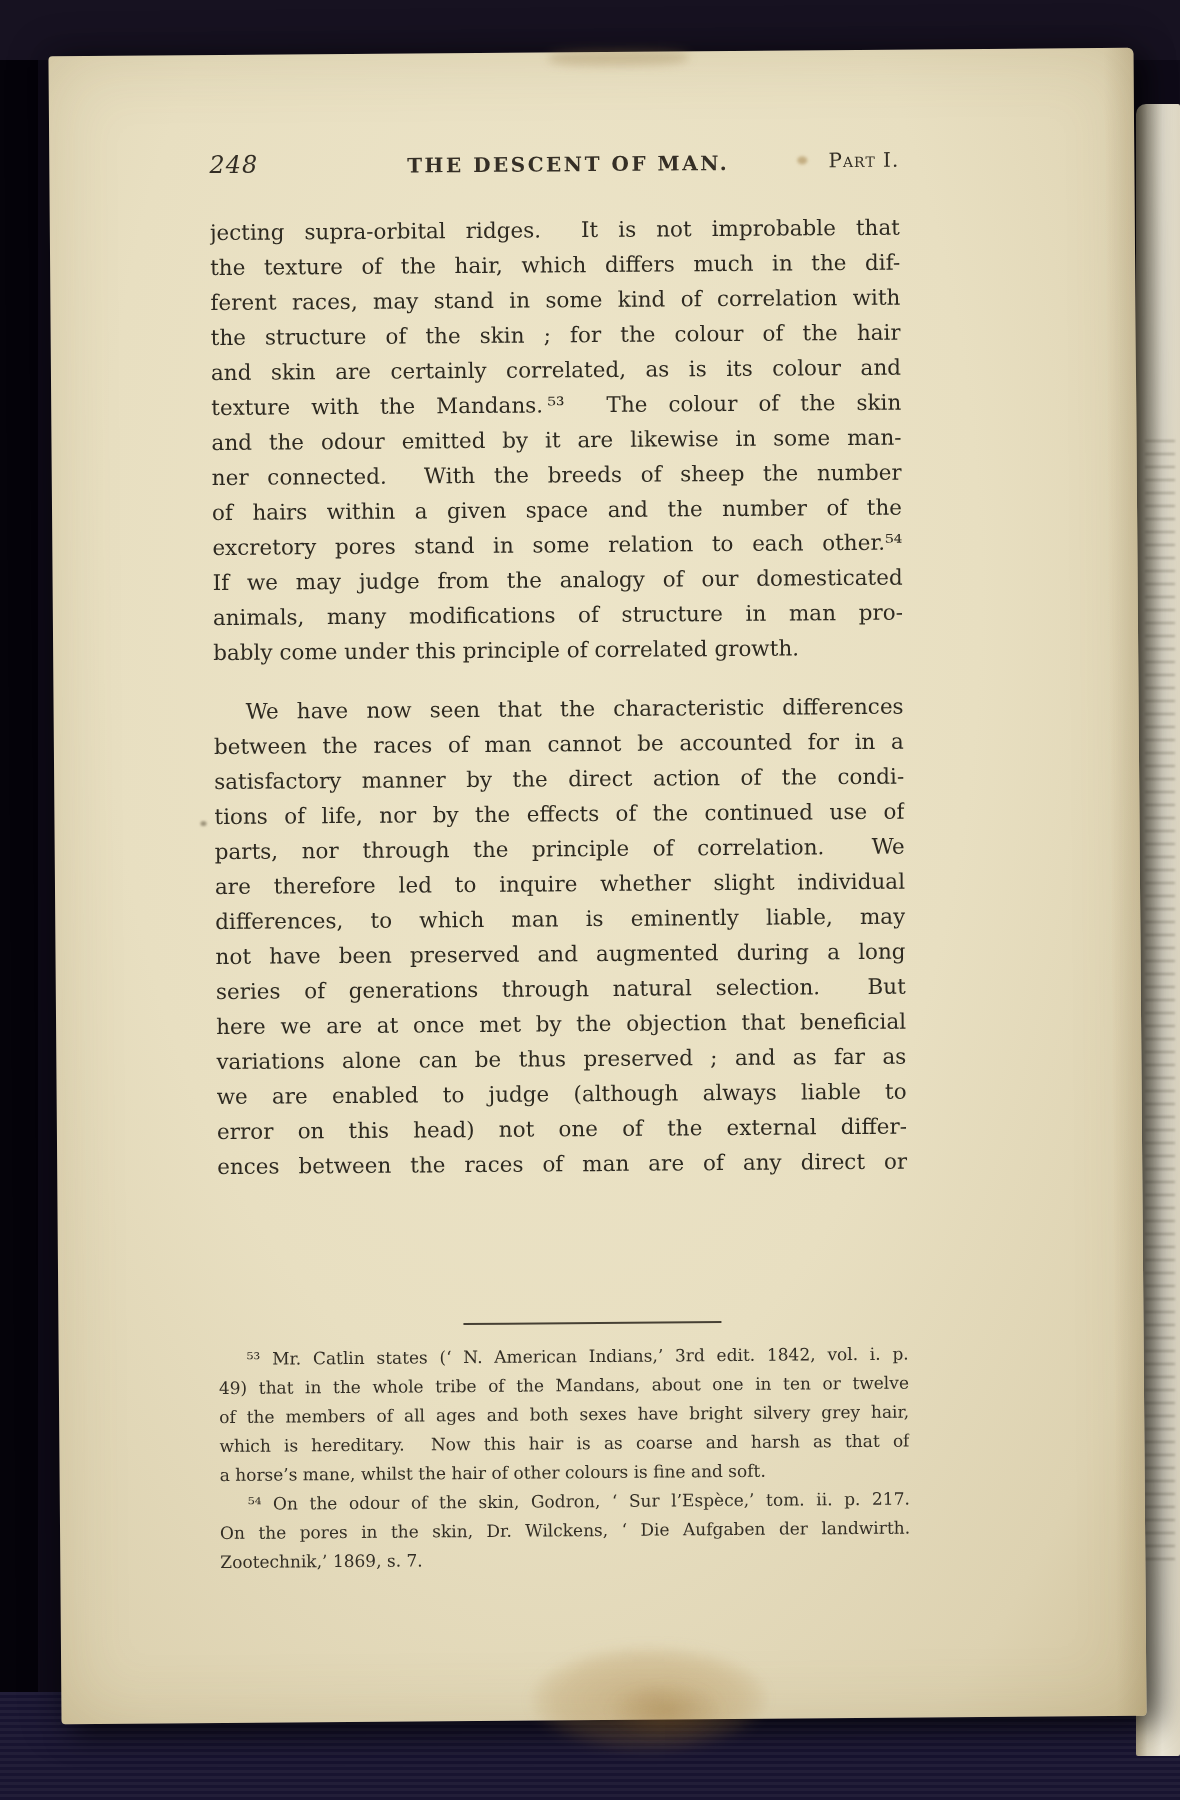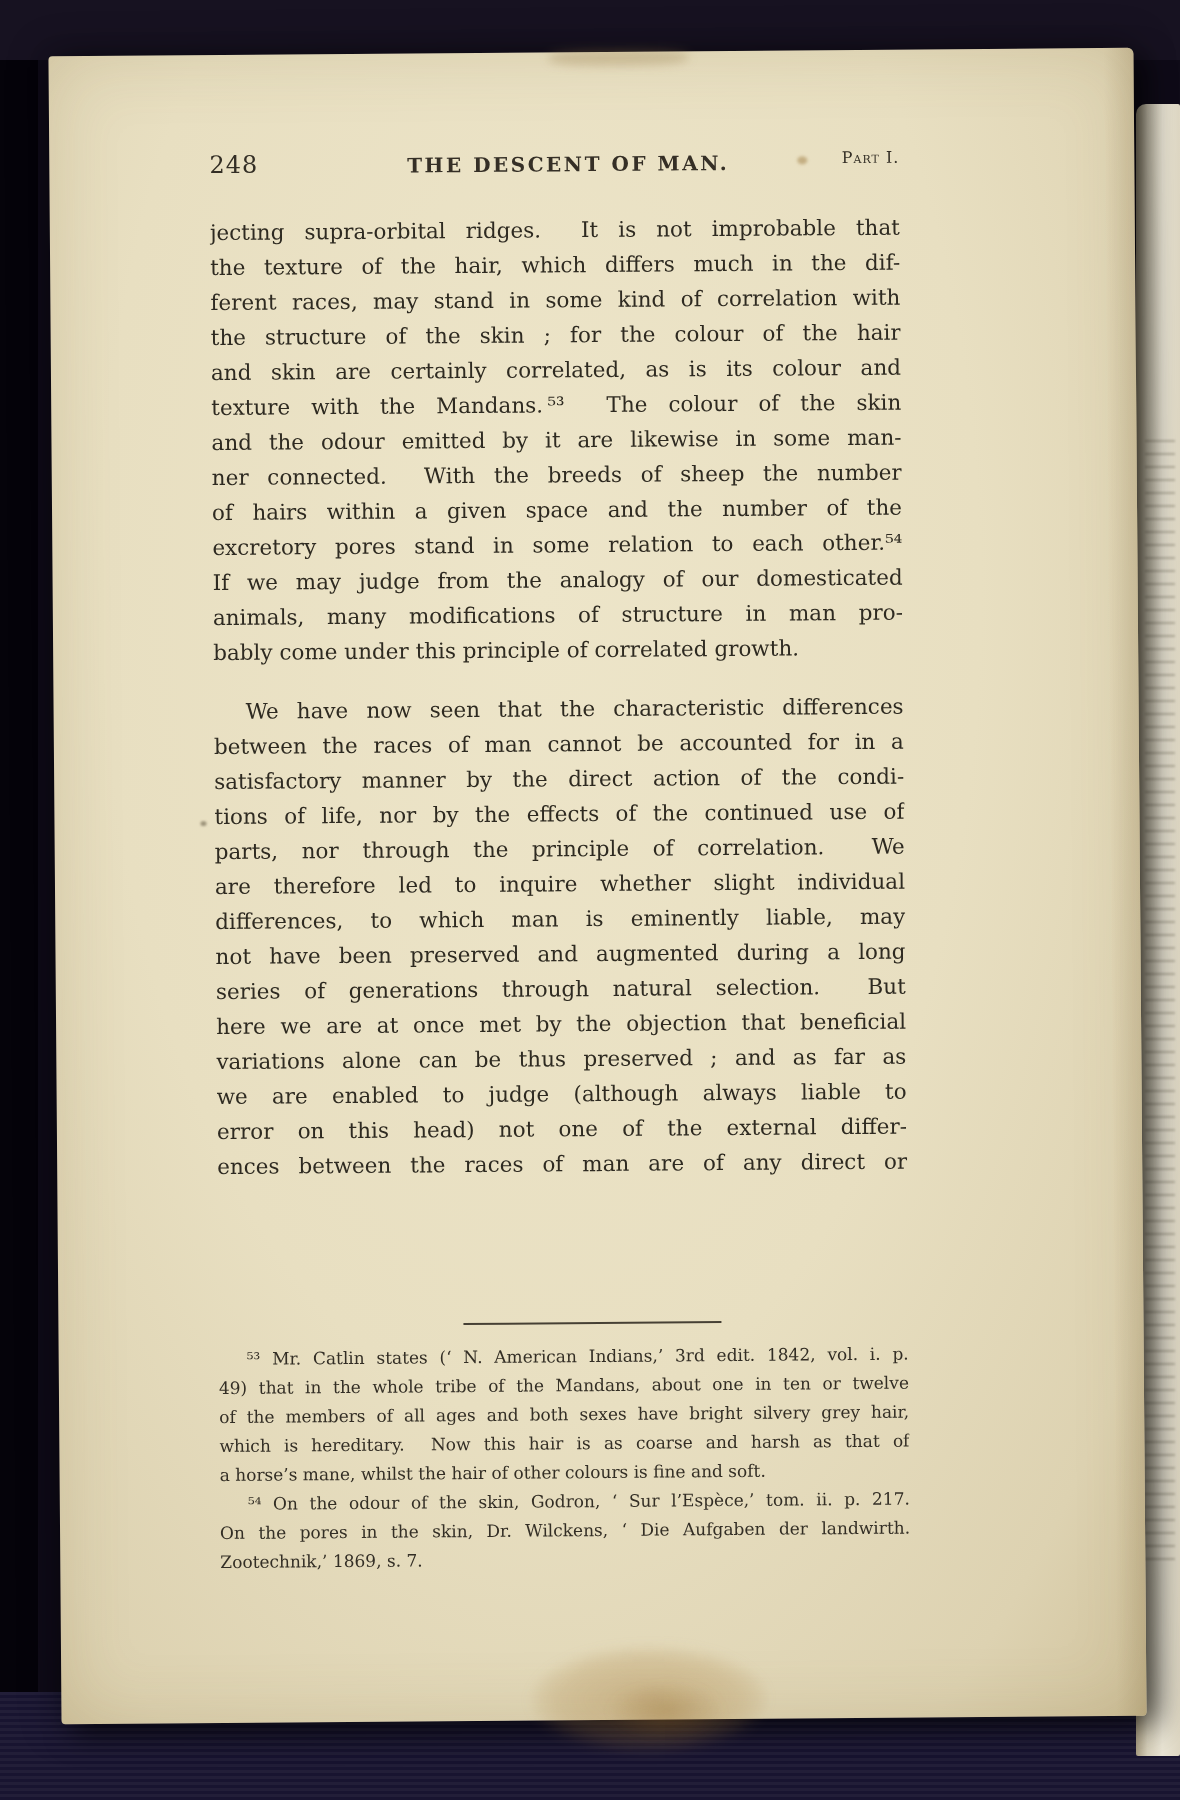--- a/index.html
+++ b/index.html
@@ -33,26 +33,26 @@
     transform:rotate(-0.45deg);
     box-shadow:inset 0 0 70px rgba(118,94,42,.17), 12px 10px 28px rgba(0,0,0,.55), 0 0 40px rgba(0,0,0,.4);
     color:#2e2a21;
   }
   .page::after{
     content:"";position:absolute;right:0;top:0;bottom:0;width:30px;
     background:linear-gradient(to right, rgba(0,0,0,0), rgba(110,85,40,.16));
     border-radius:0 6px 4px 0;pointer-events:none;
   }
   .header{position:absolute;left:160px;top:94px;width:690px;height:42px;}
-  .pageno{position:absolute;left:0;top:2px;font-size:24px;letter-spacing:1px;color:#332e25;}
+  .pageno{position:absolute;left:0;top:2px;font-size:24px;letter-spacing:1px;color:#332e25;font-style:italic;}
   .running-title{
     position:absolute;left:52%;top:6px;transform:translateX(-50%);
     font-size:20px;font-weight:700;letter-spacing:2.5px;color:#352f26;white-space:nowrap;
   }
-  .part{position:absolute;right:0;top:4px;font-size:16px;font-variant:small-caps;letter-spacing:1px;color:#332e25;}
+  .part{position:absolute;right:0;top:4px;font-size:20px;font-variant:small-caps;letter-spacing:1px;color:#332e25;}
   .textblock{position:absolute;left:160px;top:160px;width:690px;}
   .jline{
     text-align:justify;text-align-last:justify;
     height:35px;line-height:35px;font-size:21.5px;overflow:hidden;
     color:#2e2a21;
   }
   .pend{text-align-last:left;}
   .indent{text-indent:32px;}
   .para2{margin-top:24px;}
   .fnrule{

